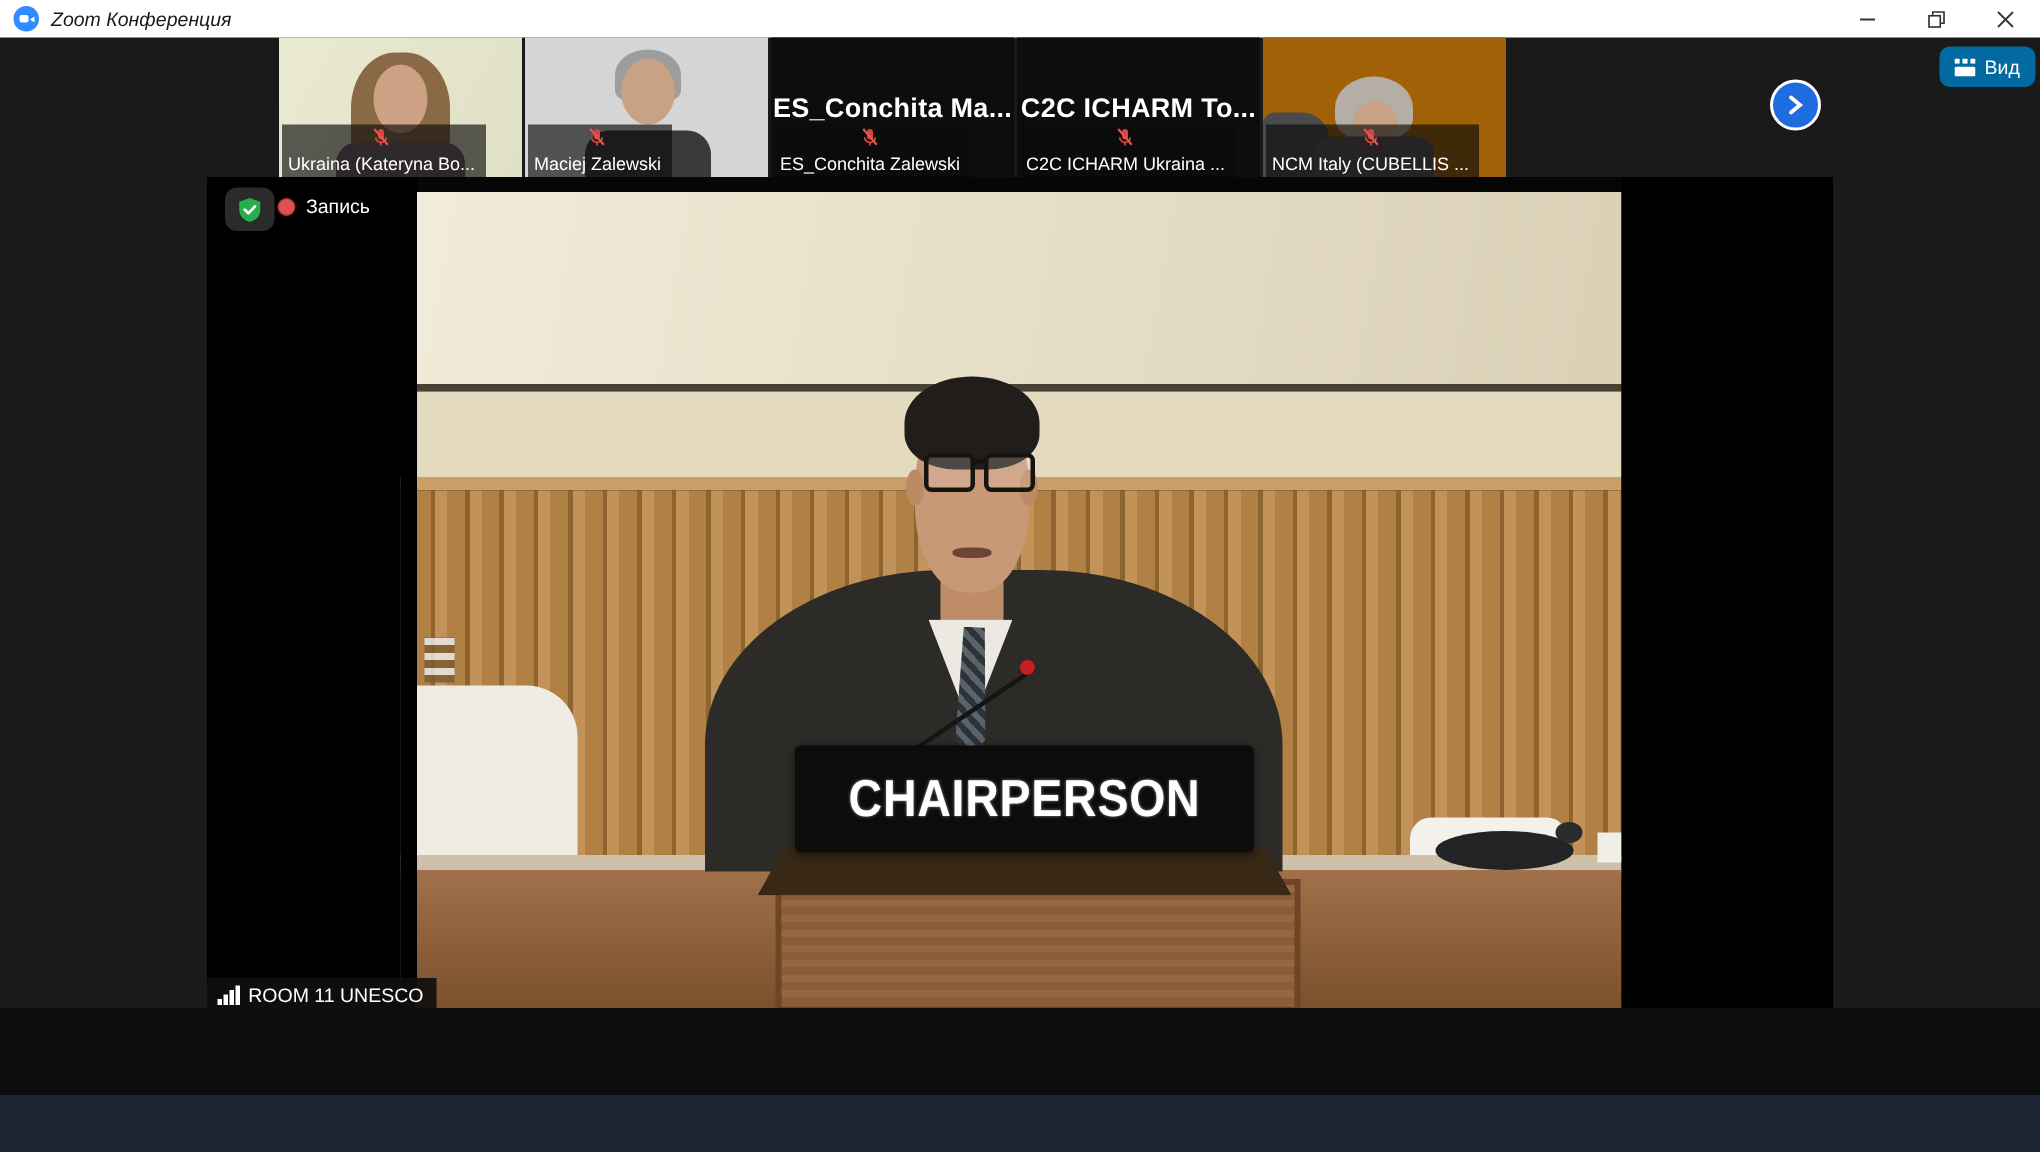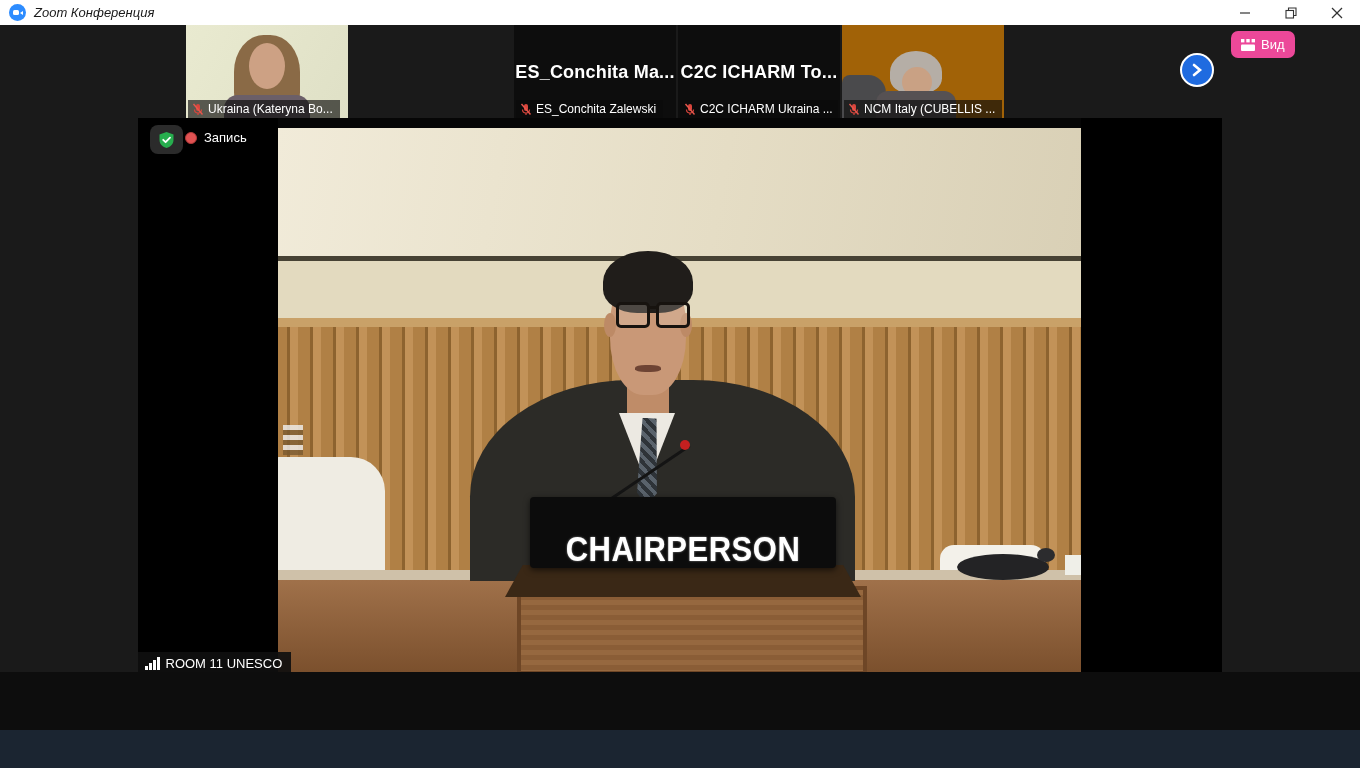--- a/index.html
+++ b/index.html
@@ -15,35 +15,35 @@
   .zlogo::after { content:""; position:absolute; left:10.5px; top:6.5px; width:0; height:0;
                   border-right:3.5px solid #fff; border-top:2px solid transparent; border-bottom:2px solid transparent; }
   #title-text { margin-left:8px; font-size:13px; color:#1a1a1a; }
   #win-controls { margin-left:auto; display:flex; height:25px; }
   .wc { width:46px; height:25px; display:flex; align-items:center; justify-content:center; }
   .wc svg { stroke:#333; }
 
   
   .tile { position:absolute; top:25px; width:162px; height:95px; background:#0d0d0d; overflow:hidden; }
   .tile-label { position:absolute; left:2px; bottom:2px; max-width:158px; display:flex; align-items:center; gap:4px;
-                background:rgba(10,10,10,0.65); padding:2px 7px 2px 4px; color:#fff; font-size:12px; white-space:nowrap; overflow:hidden; }
+                background:rgba(10,10,10,0.65); padding:2px 7px 2px 4px; color:#fff; font-size:12px; white-space:nowrap; overflow:hidden;flex-direction:column; }
   .tile-center { position:absolute; inset:0; display:flex; align-items:center; justify-content:center;
                  color:#fff; font-weight:bold; font-size:18px; letter-spacing:0.2px; }
   .mic-muted svg { display:block; }
   
   .p-head { position:absolute; border-radius:50%; }
   .p-hair { position:absolute; }
   .p-body { position:absolute; }
   .t-ukraina { background:linear-gradient(120deg,#e9ead0,#dfe0c6); }
   .t-maciej  { background:#d5d5d5; }
   .t-ncm     { background:#a16207; }
   .t-china   { background:#838383; display:flex; align-items:center; justify-content:center; }
   #next-page-btn { position:absolute; left:1180px; top:53px; width:34px; height:34px; border-radius:50%;
                    background:#1f6be0; border:2.5px solid #fff; display:flex; align-items:center; justify-content:center; }
-  #view-btn { position:absolute; left:1231px; top:31px; height:27px; padding:0 10px; background:#ec4899; border-radius:7px;
+  #view-btn { position:absolute; left:1293px; top:31px; height:27px; padding:0 10px; background:#0369a1; border-radius:7px;
               display:flex; align-items:center; gap:6px; color:#fff; font-size:13px; }
 
   
   #video-canvas { position:absolute; left:138px; top:118px; width:1084px; height:557px; background:#000; }
   #video-frame { position:absolute; left:267px; top:118px; width:814px; height:557px; background:#060606; overflow:hidden; }
   .v-screen { position:absolute; left:10px; right:0; top:10px; height:128px;
               background:linear-gradient(100deg,#f1ebd9,#e5ddc5 55%,#d9d0b6); }
   .v-line   { position:absolute; left:10px; right:0; top:138px; height:5px; background:#474234; }
   .v-wall2  { position:absolute; left:10px; right:0; top:143px; height:57px; background:#e3dabf; }
   .v-rail   { position:absolute; left:0; right:0; top:200px; height:9px; background:#c9a168; }
@@ -77,21 +77,21 @@
   .m-ear-l { position:absolute; left:337px; top:195px; width:12px; height:24px; background:#bd8a66; border-radius:50%; }
   .m-ear-r { position:absolute; left:413px; top:195px; width:12px; height:24px; background:#bd8a66; border-radius:50%; }
   .m-glasses { position:absolute; left:344px; top:184px; width:84px; height:27px; display:flex; gap:6px; justify-content:center; }
   .m-glasses .lens { width:34px; height:26px; border:3.5px solid #17130f; border-radius:5px; background:rgba(235,228,215,0.22); }
   .m-glasses::after { content:""; position:absolute; left:38px; top:4px; width:8px; height:3px; background:#17130f; }
   .m-mouth { position:absolute; left:368px; top:247px; width:26px; height:7px; background:#6e4434; border-radius:40%; }
   .m-mic { position:absolute; left:343px; top:380px; width:96px; height:3px; background:#141414;
            transform:rotate(-34deg); transform-origin:left center; }
   .m-mic-tip { position:absolute; left:413px; top:322px; width:10px; height:10px; background:#c42020; border-radius:50%; }
   .m-plate { position:absolute; left:263px; top:379px; width:306px; height:71px; background:#0c0c0c; border-radius:4px;
-             display:flex; align-items:flex-end; justify-content:center; box-shadow:0 2px 6px rgba(0,0,0,0.6); }
+             display:flex; align-items:center; justify-content:center; box-shadow:0 2px 6px rgba(0,0,0,0.6); }
   .m-plate span { color:#fff; font-weight:800; font-size:31px; letter-spacing:0.5px; transform:scaleY(1.12);
                   text-shadow:0 0 2px rgba(255,255,255,0.55); }
   .m-plate-base { position:absolute; left:238px; top:447px; width:356px; height:32px; background:#3a2816;
                   clip-path:polygon(5% 0,95% 0,100% 100%,0 100%); }
 
   
   #shield-badge { position:absolute; left:150px; top:125px; width:33px; height:29px; background:#2b2b2b;
                   border-radius:8px; display:flex; align-items:center; justify-content:center; }
   #rec-indicator { position:absolute; left:185px; top:130px; display:flex; align-items:center; gap:7px;
                    color:#fff; font-size:13px; }
@@ -146,20 +146,36 @@
             <rect x="4" y="1" width="4" height="7" rx="2" fill="#d9453c"></rect>
             <path d="M2.5 6.5 a3.5 3.5 0 0 0 7 0" fill="none" stroke="#d9453c" stroke-width="1.2"></path>
             <line x1="6" y1="10" x2="6" y2="12" stroke="#d9453c" stroke-width="1.2"></line>
             <line x1="1.5" y1="1" x2="10.5" y2="11.5" stroke="#e8574d" stroke-width="1.4"></line>
           </svg>
       </span>
       <span>Ukraina (Kateryna Bo...</span>
     </div>
   </div>
 
+  <div class="tile t-maciej" style="left:350px">
+    <div class="p-hair" style="left:60px;top:8px;width:44px;height:34px;background:#9d9d9d;border-radius:50% 50% 20% 20%"></div>
+    <div class="p-head" style="left:64px;top:14px;width:36px;height:44px;background:#c9a184"></div>
+    <div class="p-body" style="left:40px;top:62px;width:84px;height:33px;background:#3a3a3c;border-radius:16px 16px 0 0"></div>
+    <div class="tile-label">
+      <span class="mic-muted">
+        <svg width="12" height="13" viewBox="0 0 12 13">
+            <rect x="4" y="1" width="4" height="7" rx="2" fill="#d9453c"></rect>
+            <path d="M2.5 6.5 a3.5 3.5 0 0 0 7 0" fill="none" stroke="#d9453c" stroke-width="1.2"></path>
+            <line x1="6" y1="10" x2="6" y2="12" stroke="#d9453c" stroke-width="1.2"></line>
+            <line x1="1.5" y1="1" x2="10.5" y2="11.5" stroke="#e8574d" stroke-width="1.4"></line>
+          </svg>
+      </span>
+      <span>Maciej Zalewski</span>
+    </div>
+  </div>
 
   <div class="tile" style="left:514px">
     <div class="tile-center">ES_Conchita  Ma...</div>
     <div class="tile-label">
       <span class="mic-muted">
         <svg width="12" height="13" viewBox="0 0 12 13">
             <rect x="4" y="1" width="4" height="7" rx="2" fill="#d9453c"></rect>
             <path d="M2.5 6.5 a3.5 3.5 0 0 0 7 0" fill="none" stroke="#d9453c" stroke-width="1.2"></path>
             <line x1="6" y1="10" x2="6" y2="12" stroke="#d9453c" stroke-width="1.2"></line>
             <line x1="1.5" y1="1" x2="10.5" y2="11.5" stroke="#e8574d" stroke-width="1.4"></line>

